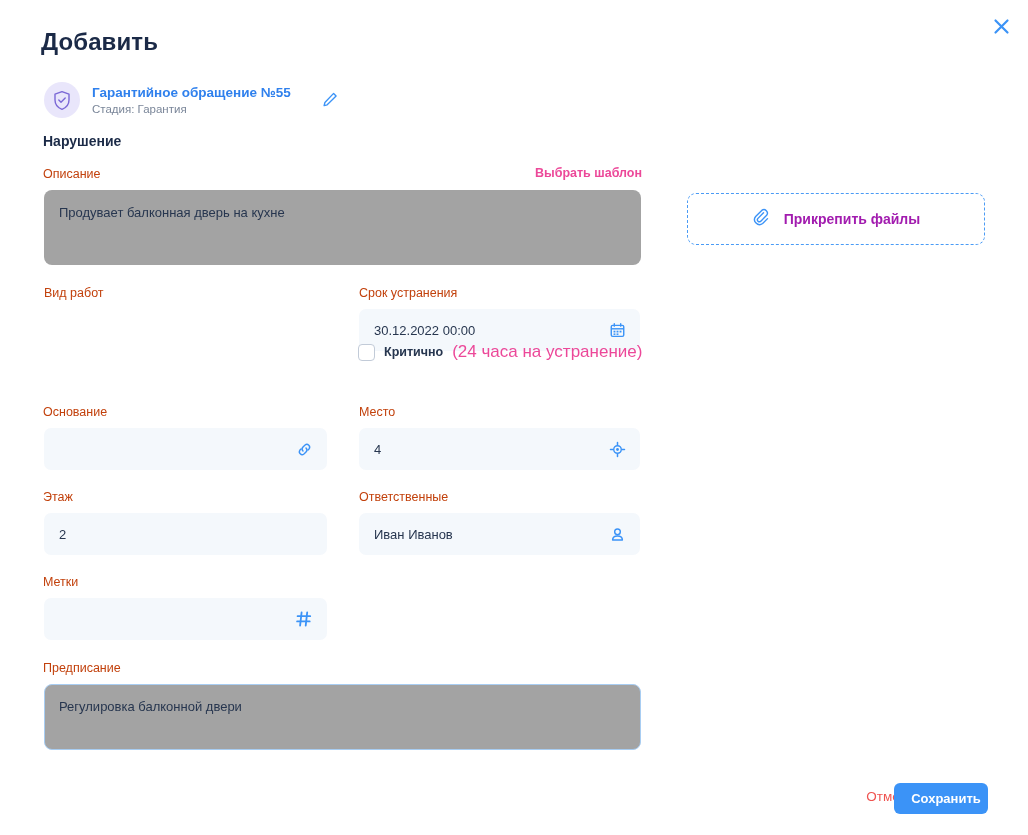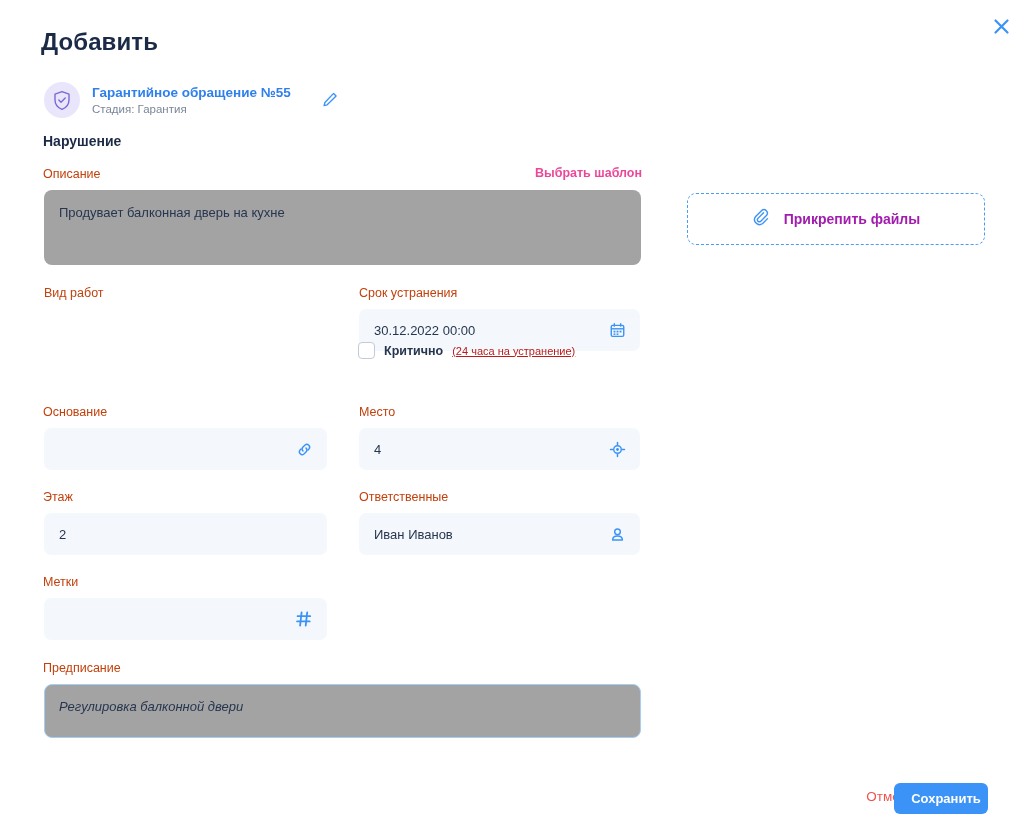--- a/index.html
+++ b/index.html
@@ -161,42 +161,41 @@
     border-radius: 4px;
     background: #ffffff;
     flex: 0 0 auto;
   }
   .chk-strong {
     font-size: 12.5px;
     font-weight: bold;
     color: #27364f;
   }
   .chk-hint {
-    font-size: 11px;
-    color: #b91c1c;
-    text-decoration: underline;
+    font-size: 17px;
+    color: #ec4899;
   }
 
   #lbl-basis { left: 43px; top: 405px; }
   #box-basis { left: 44px; top: 428px; width: 283px; height: 42px; }
 
   #lbl-place { left: 359px; top: 405px; }
   #box-place { left: 359px; top: 428px; width: 281px; height: 42px; }
 
   #lbl-floor { left: 43px; top: 490px; }
   #box-floor { left: 44px; top: 513px; width: 283px; height: 42px; }
 
   #lbl-responsible { left: 359px; top: 490px; }
   #box-responsible { left: 359px; top: 513px; width: 281px; height: 42px; }
 
   #lbl-tags { left: 43px; top: 575px; }
   #box-tags { left: 44px; top: 598px; width: 283px; height: 42px; }
 
   #lbl-prescription { left: 43px; top: 661px; }
-  #box-prescription { left: 44px; top: 684px; width: 597px; height: 54px; font-style: italic; }
+  #box-prescription { left: 44px; top: 684px; width: 597px; height: 66px; }
 
   
   .attach-btn {
     position: absolute;
     left: 687px; top: 193px;
     width: 298px; height: 52px;
     border: 1.5px dashed #4a9bf5;
     border-radius: 9px;
     display: flex;
     align-items: center;

